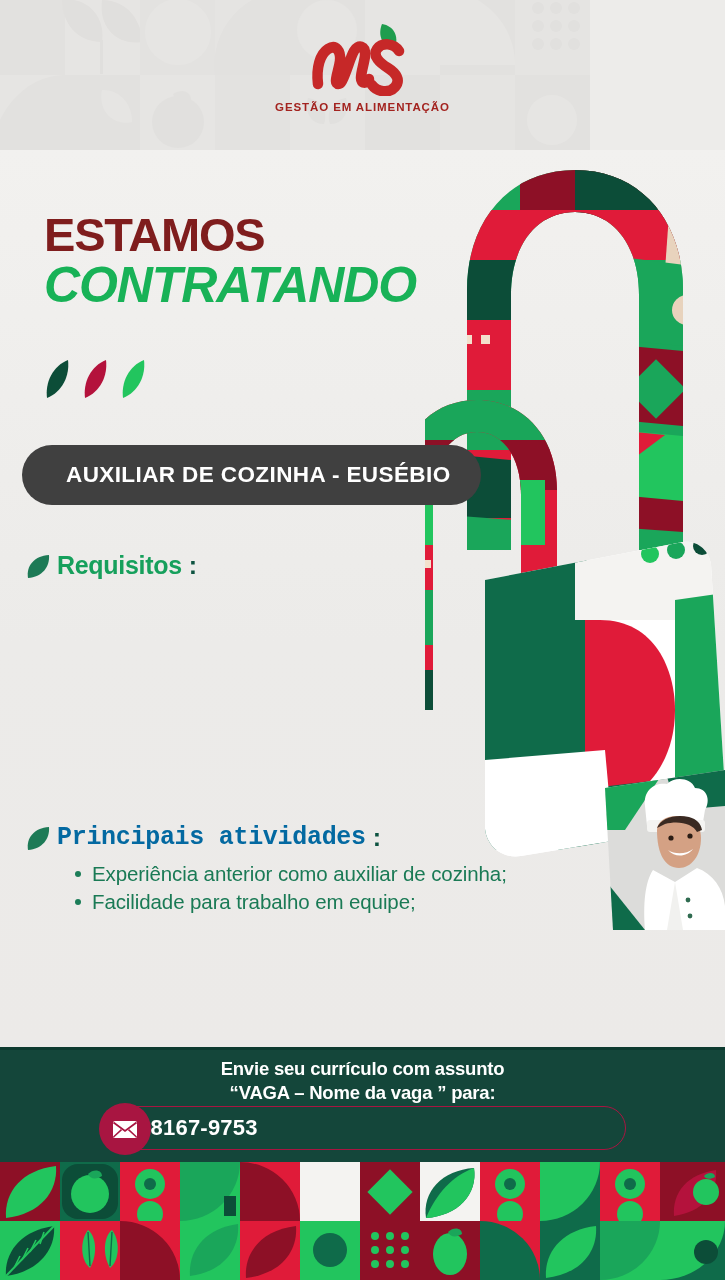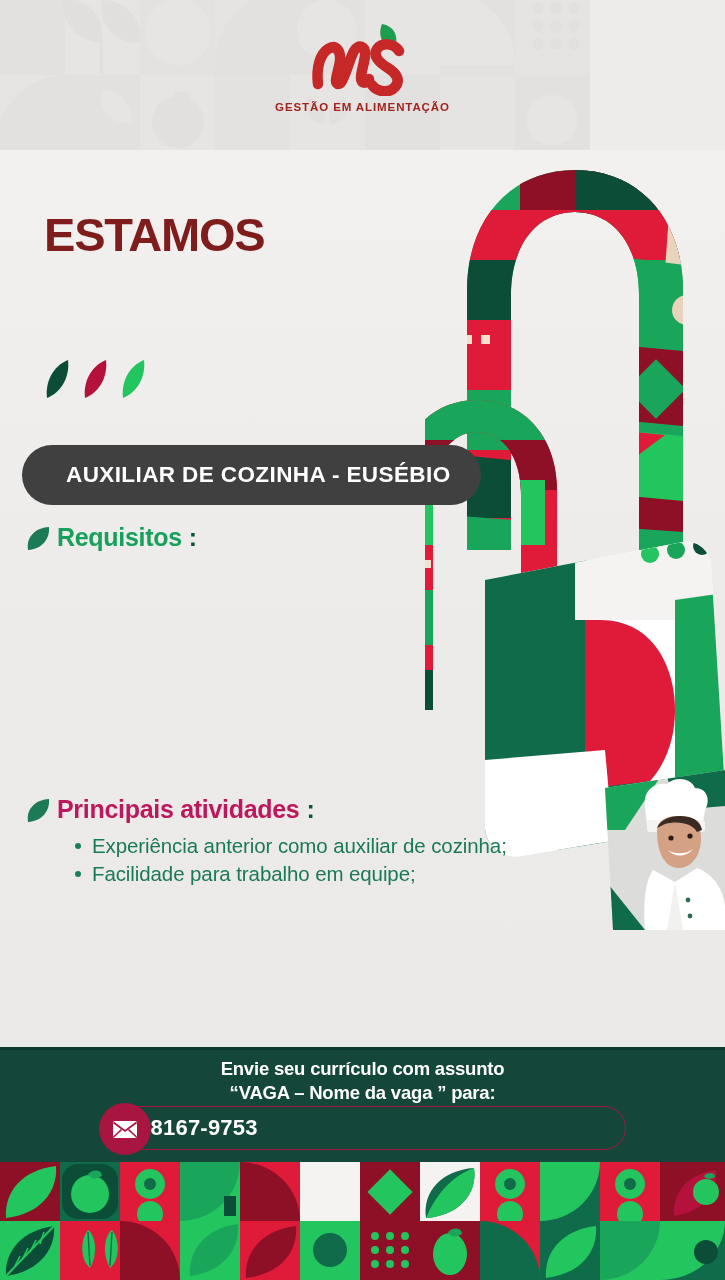--- a/index.html
+++ b/index.html
@@ -63,27 +63,27 @@
   .title-pill span{
     color:#ffffff;font-size:22.5px;font-weight:bold;letter-spacing:.4px;
     white-space:nowrap;
   }
 
   
   .section{position:absolute;z-index:5;}
   .sec-requisitos{left:26px;top:523px;}
   .sec-atividades{left:26px;top:795px;}
 
-  .sec-head{display:flex;align-items:center;gap:7px;}
+  .sec-head{display:flex;align-items:center;gap:7px;margin-top:28px;}
   .sec-head .leafico{width:24px;height:26px;flex:none;}
   .sec-head .sec-title{
     font-size:25px;font-weight:bold;letter-spacing:-.3px;
   }
   .sec-requisitos .sec-title{color:#16a05c;}
-  .sec-atividades .sec-title{color:#be185d;}
+  .sec-atividades .sec-title{color:#0369a1;font-family:Liberation Mono, monospace;}
   .sec-head .sec-colon{font-size:25px;font-weight:bold;color:#0d5340;}
 
   .bullets{margin:8px 0 0 0;padding:0;list-style:none;}
   .bullets li{
     position:relative;padding-left:26px;margin-bottom:1px;
     font-size:20.5px;line-height:1.33;color:#1c7d58;letter-spacing:-.1px;
   }
   .sec-atividades .bullets li{color:#1a7a55;}
   .bullets li::before{
     content:"";position:absolute;left:9px;top:11px;
@@ -275,20 +275,21 @@
         <path d="M175 470 C230 470 250 520 250 560 C250 620 210 660 160 660 L160 470 Z" fill="#e01b39"></path>
         <path d="M250 450 L320 440 L320 700 L250 700 Z" fill="#1aa65a"></path>
         <path d="M150 640 L320 620 L320 720 L150 720 Z" fill="#0f6b4a"></path>
         <path d="M60 610 L180 600 L190 710 L60 710 Z" fill="#ffffff"></path>
       </g>
     </svg>
   </div>
 
   <div class="headline">
     <div class="h-estamos">ESTAMOS</div>
+    <div class="h-contratando">CONTRATANDO</div>
   </div>
 
   <div class="leaf-row">
     <svg class="leafdot" viewBox="0 0 27 38">
       <path d="M24 0 C26 16 18 32 3 38 C1 22 9 6 24 0 Z" fill="#0c4d38"></path>
     </svg>
     <svg class="leafdot" viewBox="0 0 27 38">
       <path d="M24 0 C26 16 18 32 3 38 C1 22 9 6 24 0 Z" fill="#b4123c"></path>
     </svg>
     <svg class="leafdot" viewBox="0 0 27 38">

